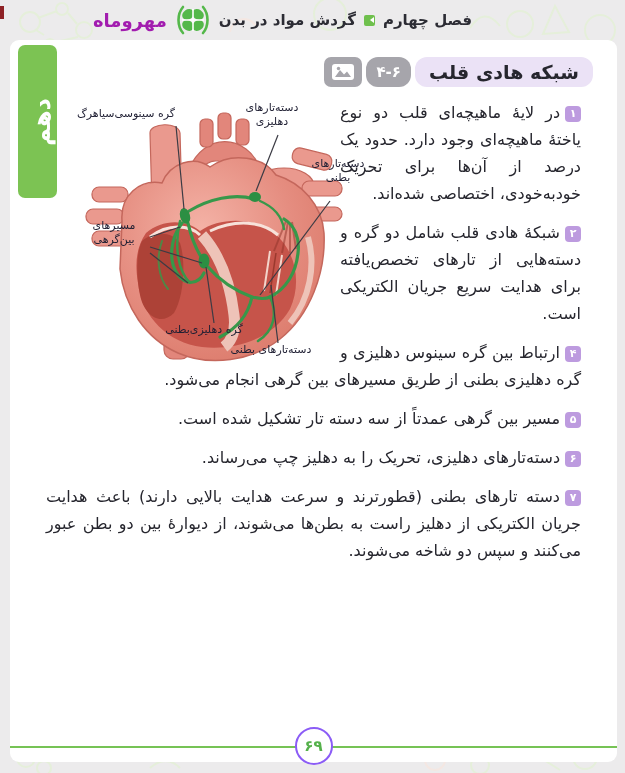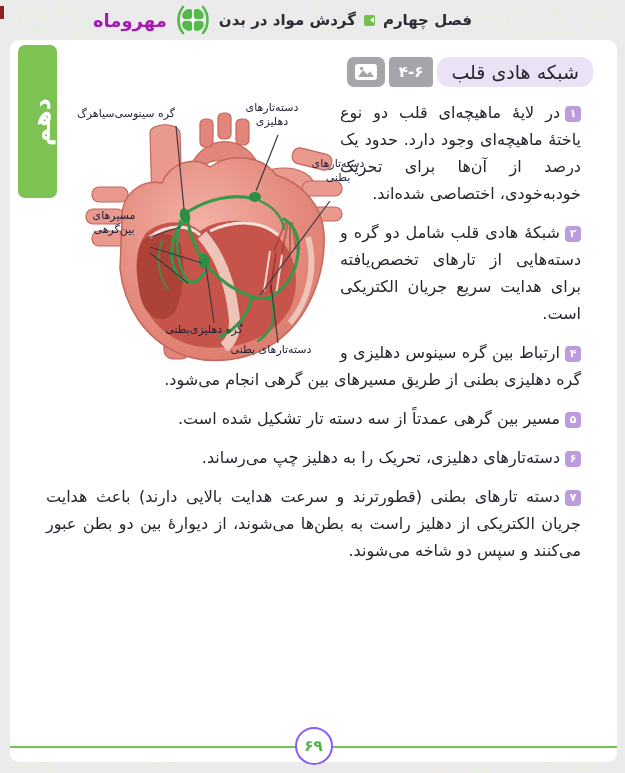--- a/index.html
+++ b/index.html
@@ -37,24 +37,24 @@
     transform:translate(-50%,-50%) rotate(-90deg);
     color:#fff;font-weight:bold;font-size:24px;letter-spacing:2px;white-space:nowrap;
   }
 
   
   .title-row{
     margin:17px 24px 0 0;direction:rtl;display:flex;gap:4px;align-items:stretch;height:30px;
   }
   .title-strip{
     background:#ebe2f6;border-radius:12px;padding:0 14px;
-    font-size:19px;font-weight:normal;color:#26262e;line-height:30px;
+    font-size:19px;font-weight:bold;color:#26262e;line-height:30px;
   }
   .num-badge{
-    background:#a6a5ab;border-radius:4px;color:#fff;font-size:15px;font-weight:bold;
+    background:#a6a5ab;border-radius:12px;color:#fff;font-size:15px;font-weight:bold;
     line-height:30px;padding:0 10px;letter-spacing:1px;
   }
   .icon-badge{
     background:#a6a5ab;border-radius:7px;width:38px;display:flex;align-items:center;justify-content:center;
   }
 
   
   .article{
     margin:4px 24px 0 24px;direction:rtl;text-align:justify;
     font-size:16px;line-height:27px;color:#26262e;
@@ -235,21 +235,21 @@
         <span>گره سینوسی‌سیاهرگ</span>
       </div>
       <div class="fig-label" style="left:196px;top:0;width:84px;">
         <span>دسته‌تارهای</span><br>
         <span>دهلیزی</span>
       </div>
       <div class="fig-label" style="left:262px;top:56px;width:84px;">
         <span>دسته‌تارهای</span><br>
         <span>بطنی</span>
       </div>
-      <div class="fig-label" style="left:46px;top:108px;width:68px;">
+      <div class="fig-label" style="left:46px;top:118px;width:68px;">
         <span>مسیرهای</span><br>
         <span>بین‌گرهی</span>
       </div>
       <div class="fig-label" style="left:112px;top:222px;width:116px;">
         <span>گره دهلیزی‌بطنی</span>
       </div>
       <div class="fig-label" style="left:176px;top:242px;width:122px;">
         <span>دسته‌تارهای بطنی</span>
       </div>
     </div>

